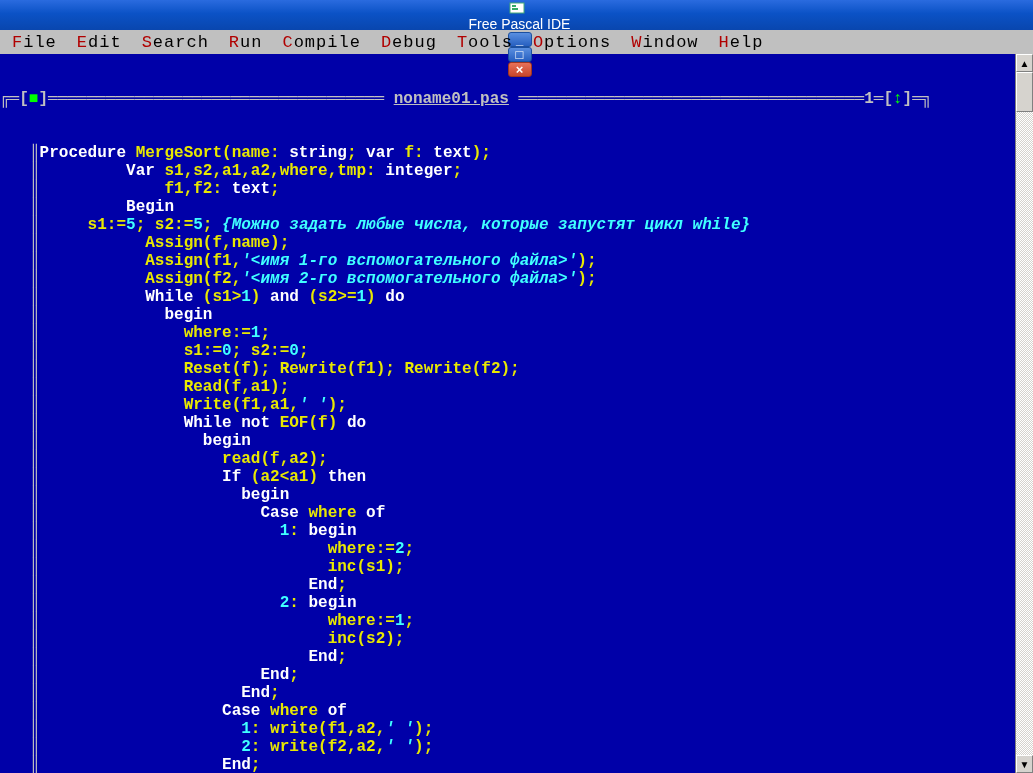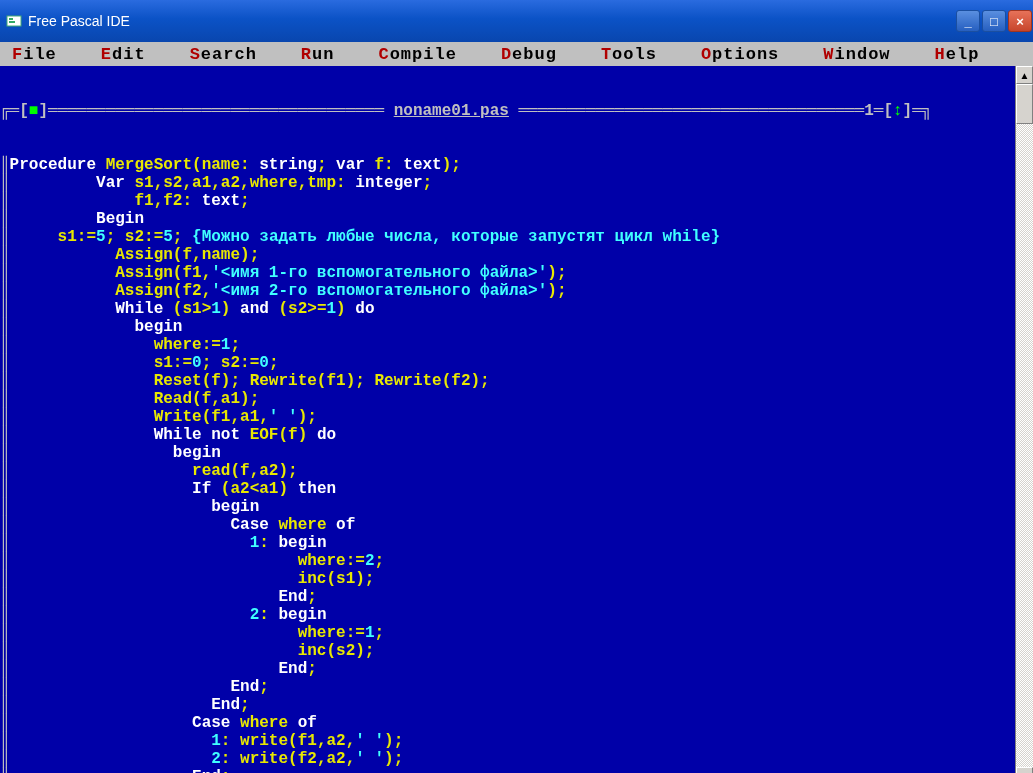--- a/index.html
+++ b/index.html
@@ -1,35 +1,35 @@
 <!DOCTYPE html>
 <html><head>
 <meta charset="utf-8">
 <style>
   * { margin:0; padding:0; box-sizing:border-box; }
   body { font-family: Tahoma, Arial, sans-serif; width:1033px; height:773px; overflow:hidden; background:#3b6ea5; }
-  .titlebar { height:42px; background:linear-gradient(to bottom,#2a6bdf 0%,#0b52c6 45%,#0946ae 100%); display:flex; align-items:center; color:#fff; font-size:14px; padding-left:6px; }
+  .titlebar { height:30px; background:linear-gradient(to bottom,#2a6bdf 0%,#0b52c6 45%,#0946ae 100%); display:flex; align-items:center; color:#fff; font-size:14px; padding-left:6px;flex-direction:column; }
   .titlebar .icon { width:16px; height:16px; margin-right:6px; display:flex; align-items:center; justify-content:center;}
   .titlebar .spacer { flex:1; }
   .winbtn { width:24px; height:22px; margin:0 1px; background:linear-gradient(to bottom,#5a8fe0,#265fc0); border:1px solid #1b4fa0; border-radius:3px; display:flex; align-items:center; justify-content:center; color:#fff; font-weight:bold; font-size:13px; cursor:pointer; font-family:Arial,sans-serif;}
   .winbtn.close { background:linear-gradient(to bottom,#e77259,#c7452c); border-color:#a03520;}
   .winbtn span{line-height:1;}
-  .menubar { height:24px; background:#c0c0c0; display:flex; align-items:center; font-family:"Courier New",monospace; font-size:17px; font-weight:bold; color:#000; padding:0 4px 0 12px; letter-spacing:1px;gap:24px;}
+  .menubar { height:24px; background:#c0c0c0; display:flex; align-items:center; font-family:"Courier New",monospace; font-size:17px; font-weight:normal; color:#000; padding:0 4px 0 12px; letter-spacing:1px;}
   .menubar .item { margin-right:20px; cursor:pointer; }
   .menubar .item .hot { color:#b00000; }
   .workspace { background:#0000a8; height:calc(773px - 30px - 24px ); display:flex; }
   .editor { flex:1; position:relative; font-family:"Courier New",monospace; font-size:16px; font-weight:bold; color:#e8e800; line-height:18px; white-space:pre; overflow:hidden; }
   .frame-line { color:#c0c0c0; }
   .topline { display:flex; align-items:center; height:18px; }
   .sq { color:#00ff00; }
   .code { padding-left:0px; }
-  .ln { height:18px; display:block; }
+  .ln { height:18px; display:block;padding-left:30px; }
   .kw { color:#ffffff; }
   .num { color:#40ffff; }
-  .str { color:#40ffff; }
+  .str { color:#40ffff;font-style:italic; }
   .sym { color:#e8e800; }
   .scrollbar-v { width:18px; background:#d6d3ce; border-left:1px solid #808080; display:flex; flex-direction:column;}
   .sb-btn { height:18px; background:#d6d3ce; border:1px solid #fff; border-right-color:#808080; border-bottom-color:#808080; display:flex; align-items:center; justify-content:center; font-size:10px; color:#000; cursor:pointer;}
   .sb-track { flex:1; background:repeating-conic-gradient(#d6d3ce 0% 25%,#fff 0% 50%) 0 0/2px 2px; position:relative;}
   .sb-thumb { position:absolute; left:0; right:0; top:0; height:40px; background:#d6d3ce; border:1px solid #fff; border-right-color:#808080; border-bottom-color:#808080;}
   .title-filename { color:#c0c0c0;text-decoration:underline; }
 </style>
 </head>
 <body>
 

